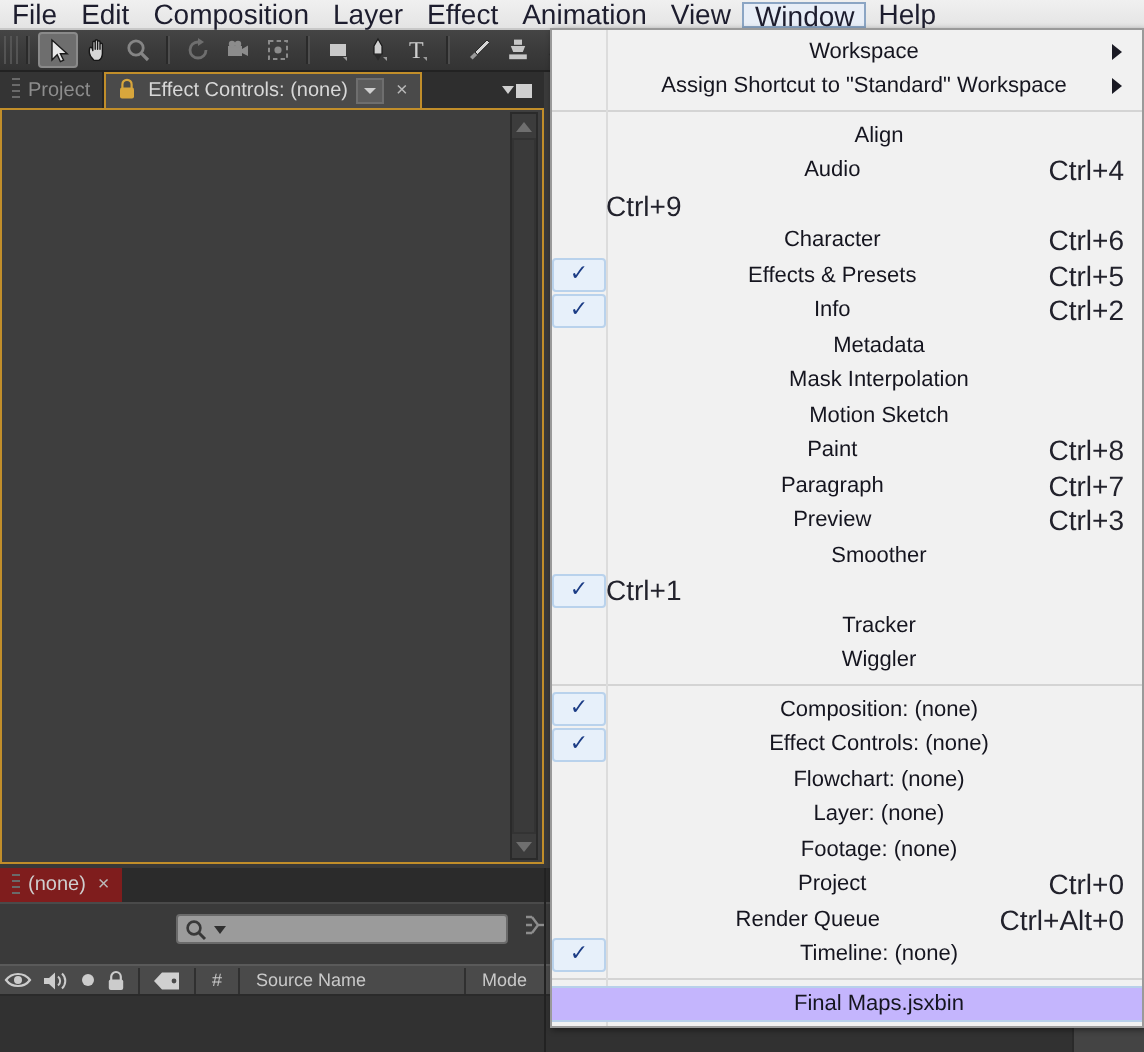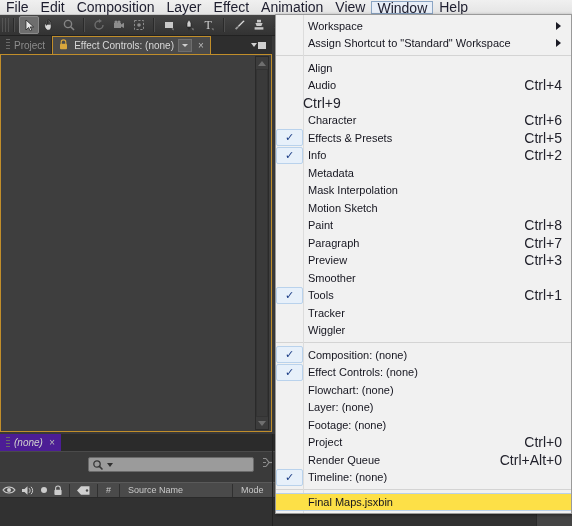--- a/index.html
+++ b/index.html
@@ -171,23 +171,22 @@
   .tl-tabrow {
     position:absolute; left:0; top:0;
     width:572px; height:17px;
     background:#2b2b2b;
     display:flex; align-items:stretch;
   }
   .tl-tab {
     display:flex;align-items:center;gap:4px;
     padding:0 6px;
     font-size:10px; color:#cfcfcf;
-    background:#4c1d95;
-    box-sizing:border-box;
-    font-style:italic;
+    background:#7f1d1d;
+    box-sizing:border-box;
   }
   .tl-toolrow {
     position:absolute; left:0; top:17px;
     width:572px; height:31px;
     background:#3a3a3a;
     border-top:1px solid #4a4a4a;
     box-sizing:border-box;
   }
   .search-box {
     position:absolute; left:88px; top:5px;
@@ -277,33 +276,33 @@
     box-sizing:border-box;
   }
   .dd-check.on {
     background:#e7f0fa;
     border:1px solid #b9d2ec;
     border-radius:2px;
     color:#1b3c85;
     font-size:11px;
     line-height:1;
   }
-  .dd-label { padding-left:5px; flex:1; }
+  .dd-label { padding-left:5px; flex:1;text-align:center; }
   .dd-accel { color:#22222c; padding-right:9px; font-size:14px; }
   .dd-arrow {
     width:0;height:0; margin-right:10px;
     border-top:4px solid transparent; border-bottom:4px solid transparent;
     border-left:5px solid #1b1b25;
   }
   .dd-sep {
     height:1px; margin:3px 0 3px 0;
     background:#d4d4d4;
   }
   .dd-item.hl {
-    background:#fde047;
+    background:#c4b5fd;
     border-top:1px solid #b8d0ea;
     border-bottom:1px solid #b8d0ea;
   }
 </style>
 </head>
 <body>
 
 <div id="app">
 
   <div class="menubar" id="menubar">
@@ -589,21 +588,20 @@
         <span class="dd-check"></span>
         <span class="dd-label">Preview</span>
         <span class="dd-accel">Ctrl+3</span>
       </div>
       <div class="dd-item">
         <span class="dd-check"></span>
         <span class="dd-label">Smoother</span>
       </div>
       <div class="dd-item">
         <span class="dd-check on">✓</span>
-        <span class="dd-label">Tools</span>
         <span class="dd-accel">Ctrl+1</span>
       </div>
       <div class="dd-item">
         <span class="dd-check"></span>
         <span class="dd-label">Tracker</span>
       </div>
       <div class="dd-item">
         <span class="dd-check"></span>
         <span class="dd-label">Wiggler</span>
       </div>

